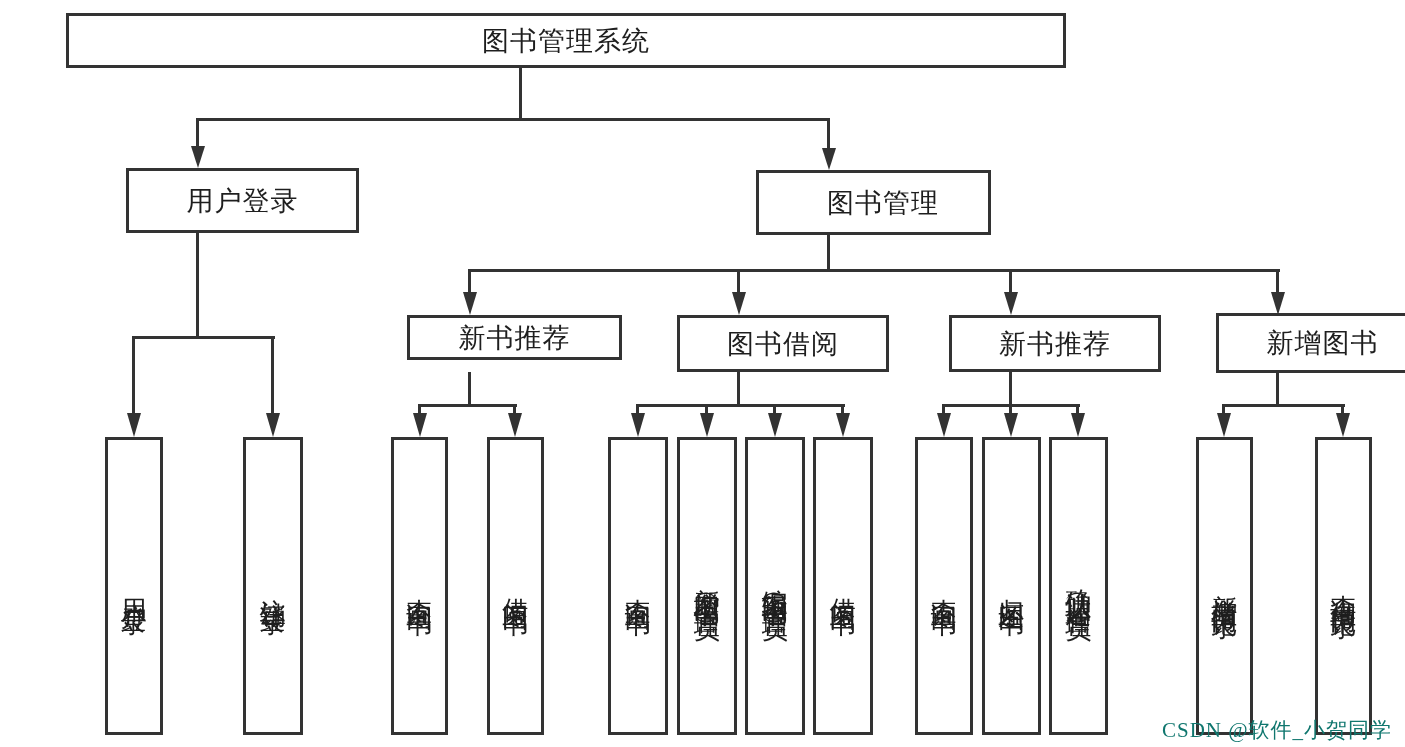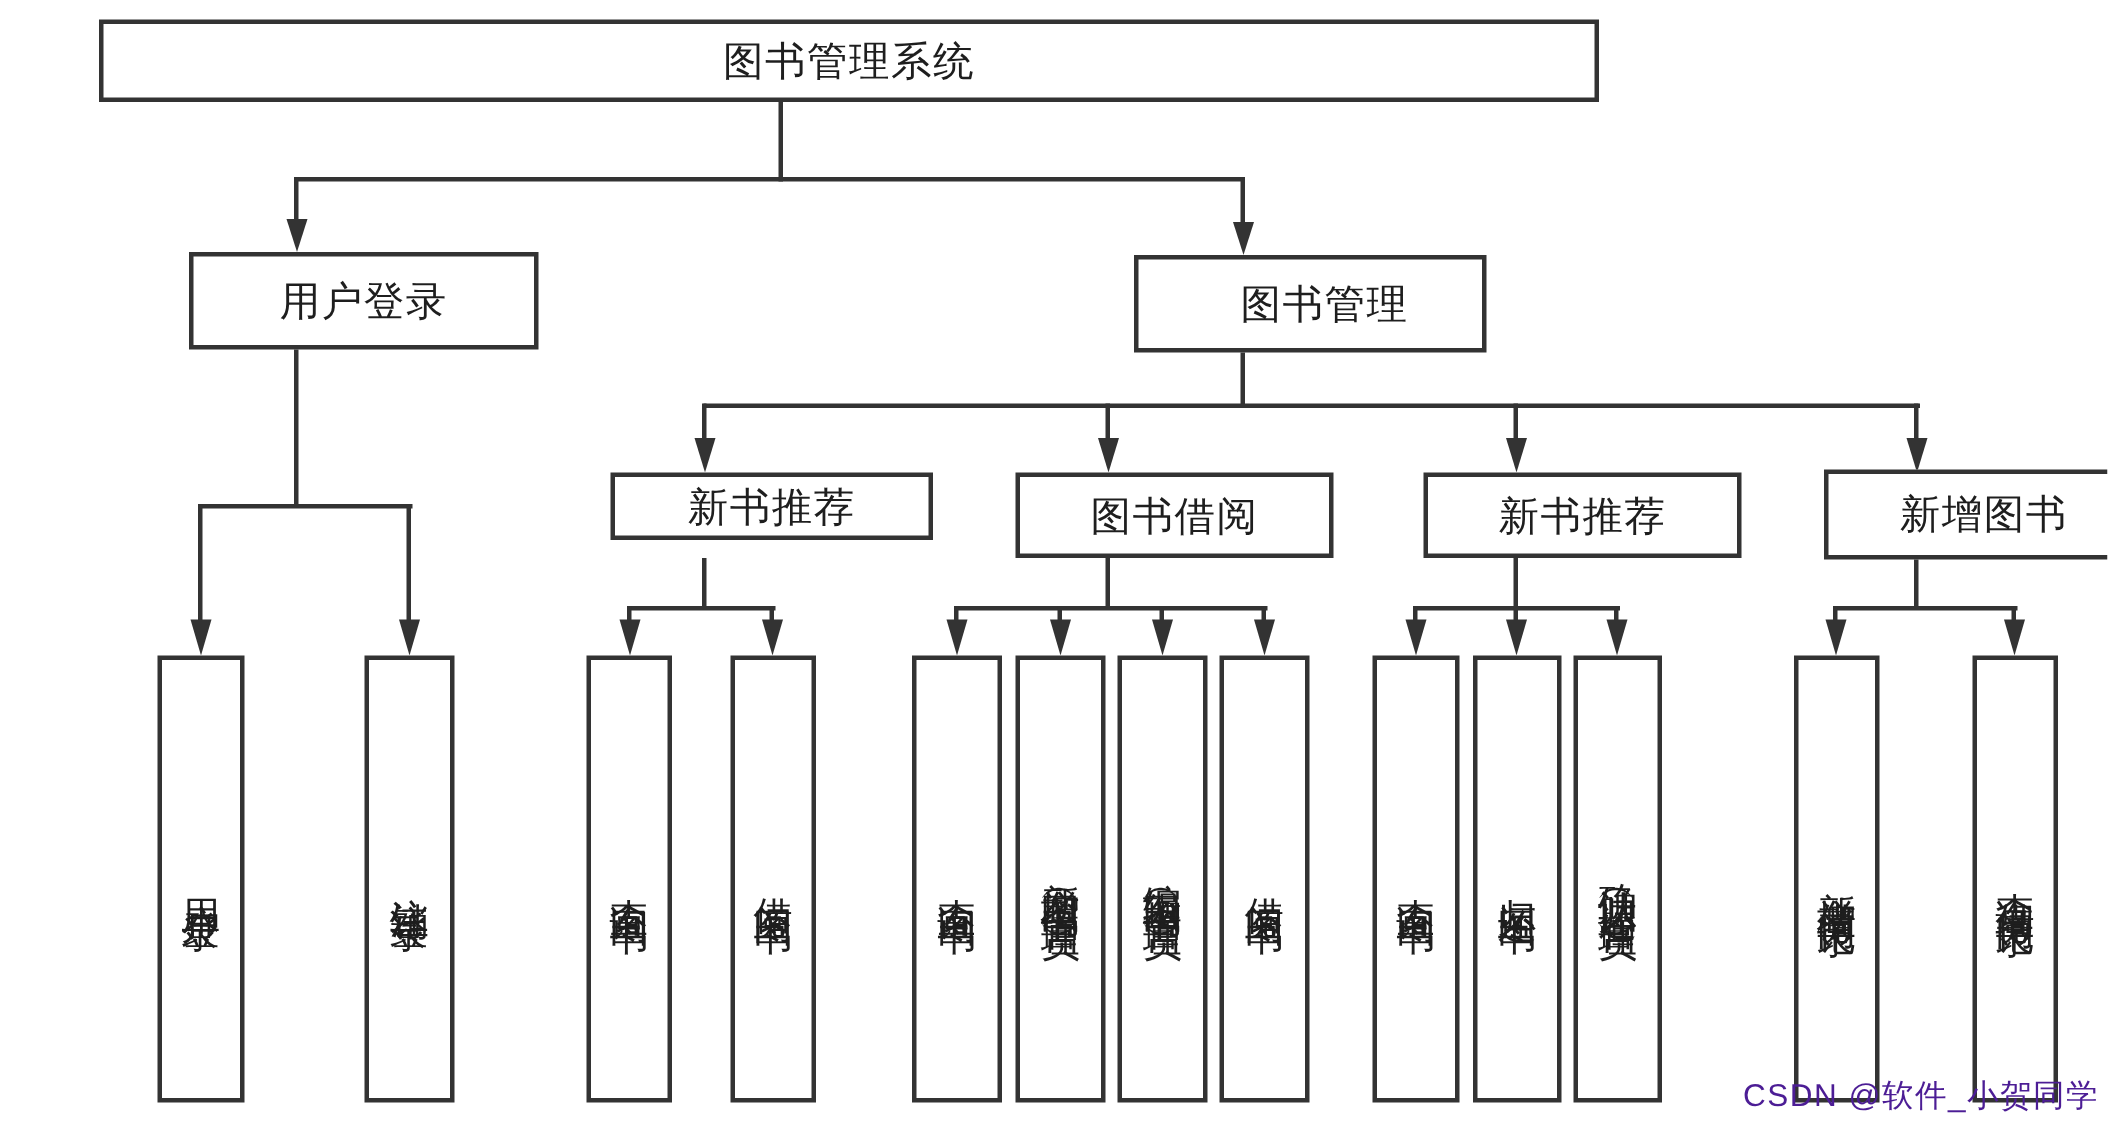--- a/index.html
+++ b/index.html
@@ -49,23 +49,24 @@
     border-left:7px solid transparent;
     border-right:7px solid transparent;
   }
   .arrow.a22{border-top:22px solid #333333;}
   .arrow.a23{border-top:23px solid #333333;}
   .arrow.a24{border-top:24px solid #333333;}
   #watermark{
     position:absolute;
     left:1162px;top:716px;
     font-size:21px;
-    color:#4c1d95;
+    color:#0f766e;
     white-space:nowrap;
     letter-spacing:1px;
+    font-family:Liberation Serif, serif;
   }
   
   #b-root{left:22px;top:13px;width:1000px;height:55px;}
   #b-user{left:82px;top:168px;width:233px;height:65px;}
   #b-mgmt{left:712px;top:170px;width:235px;height:65px;padding-left:19px;}
   #b-rec{left:363px;top:315px;width:215px;height:45px;}
   #b-bor{left:633px;top:315px;width:212px;height:57px;}
   #b-cur{left:905px;top:315px;width:212px;height:57px;}
   #b-recd{left:1172px;top:313px;width:213px;height:60px;}
   #v1{left:105px;width:58px;}

